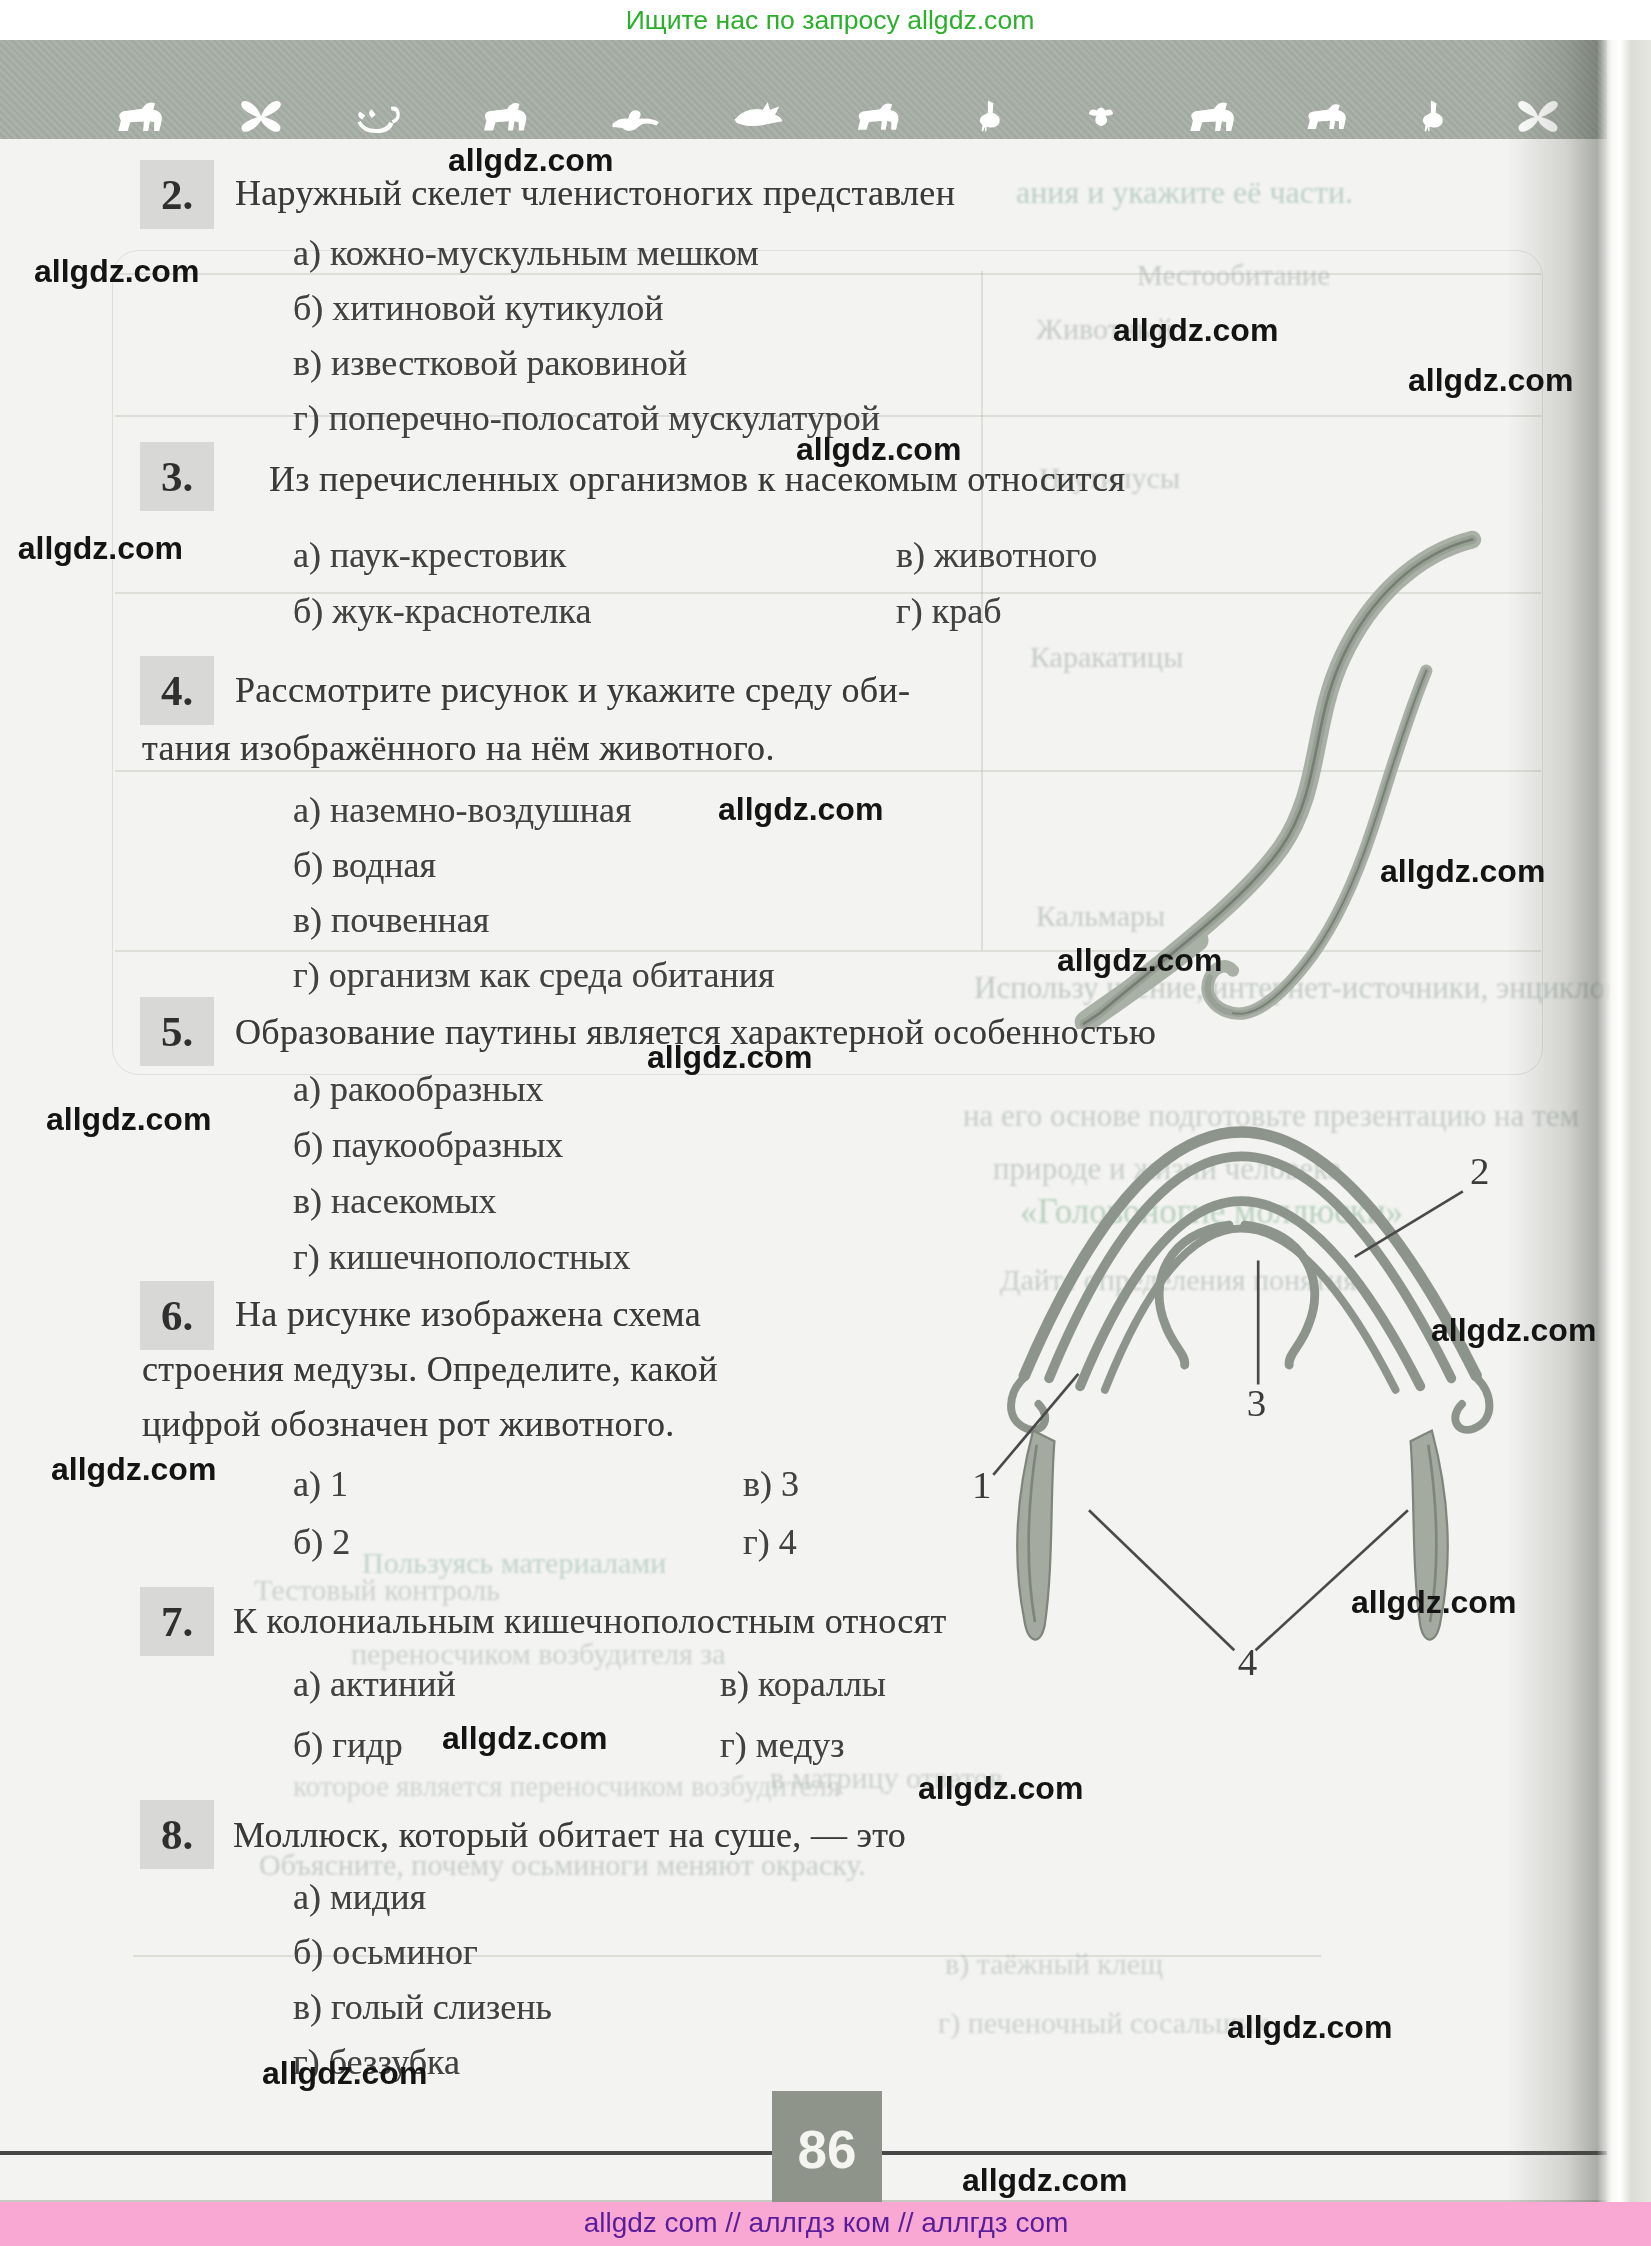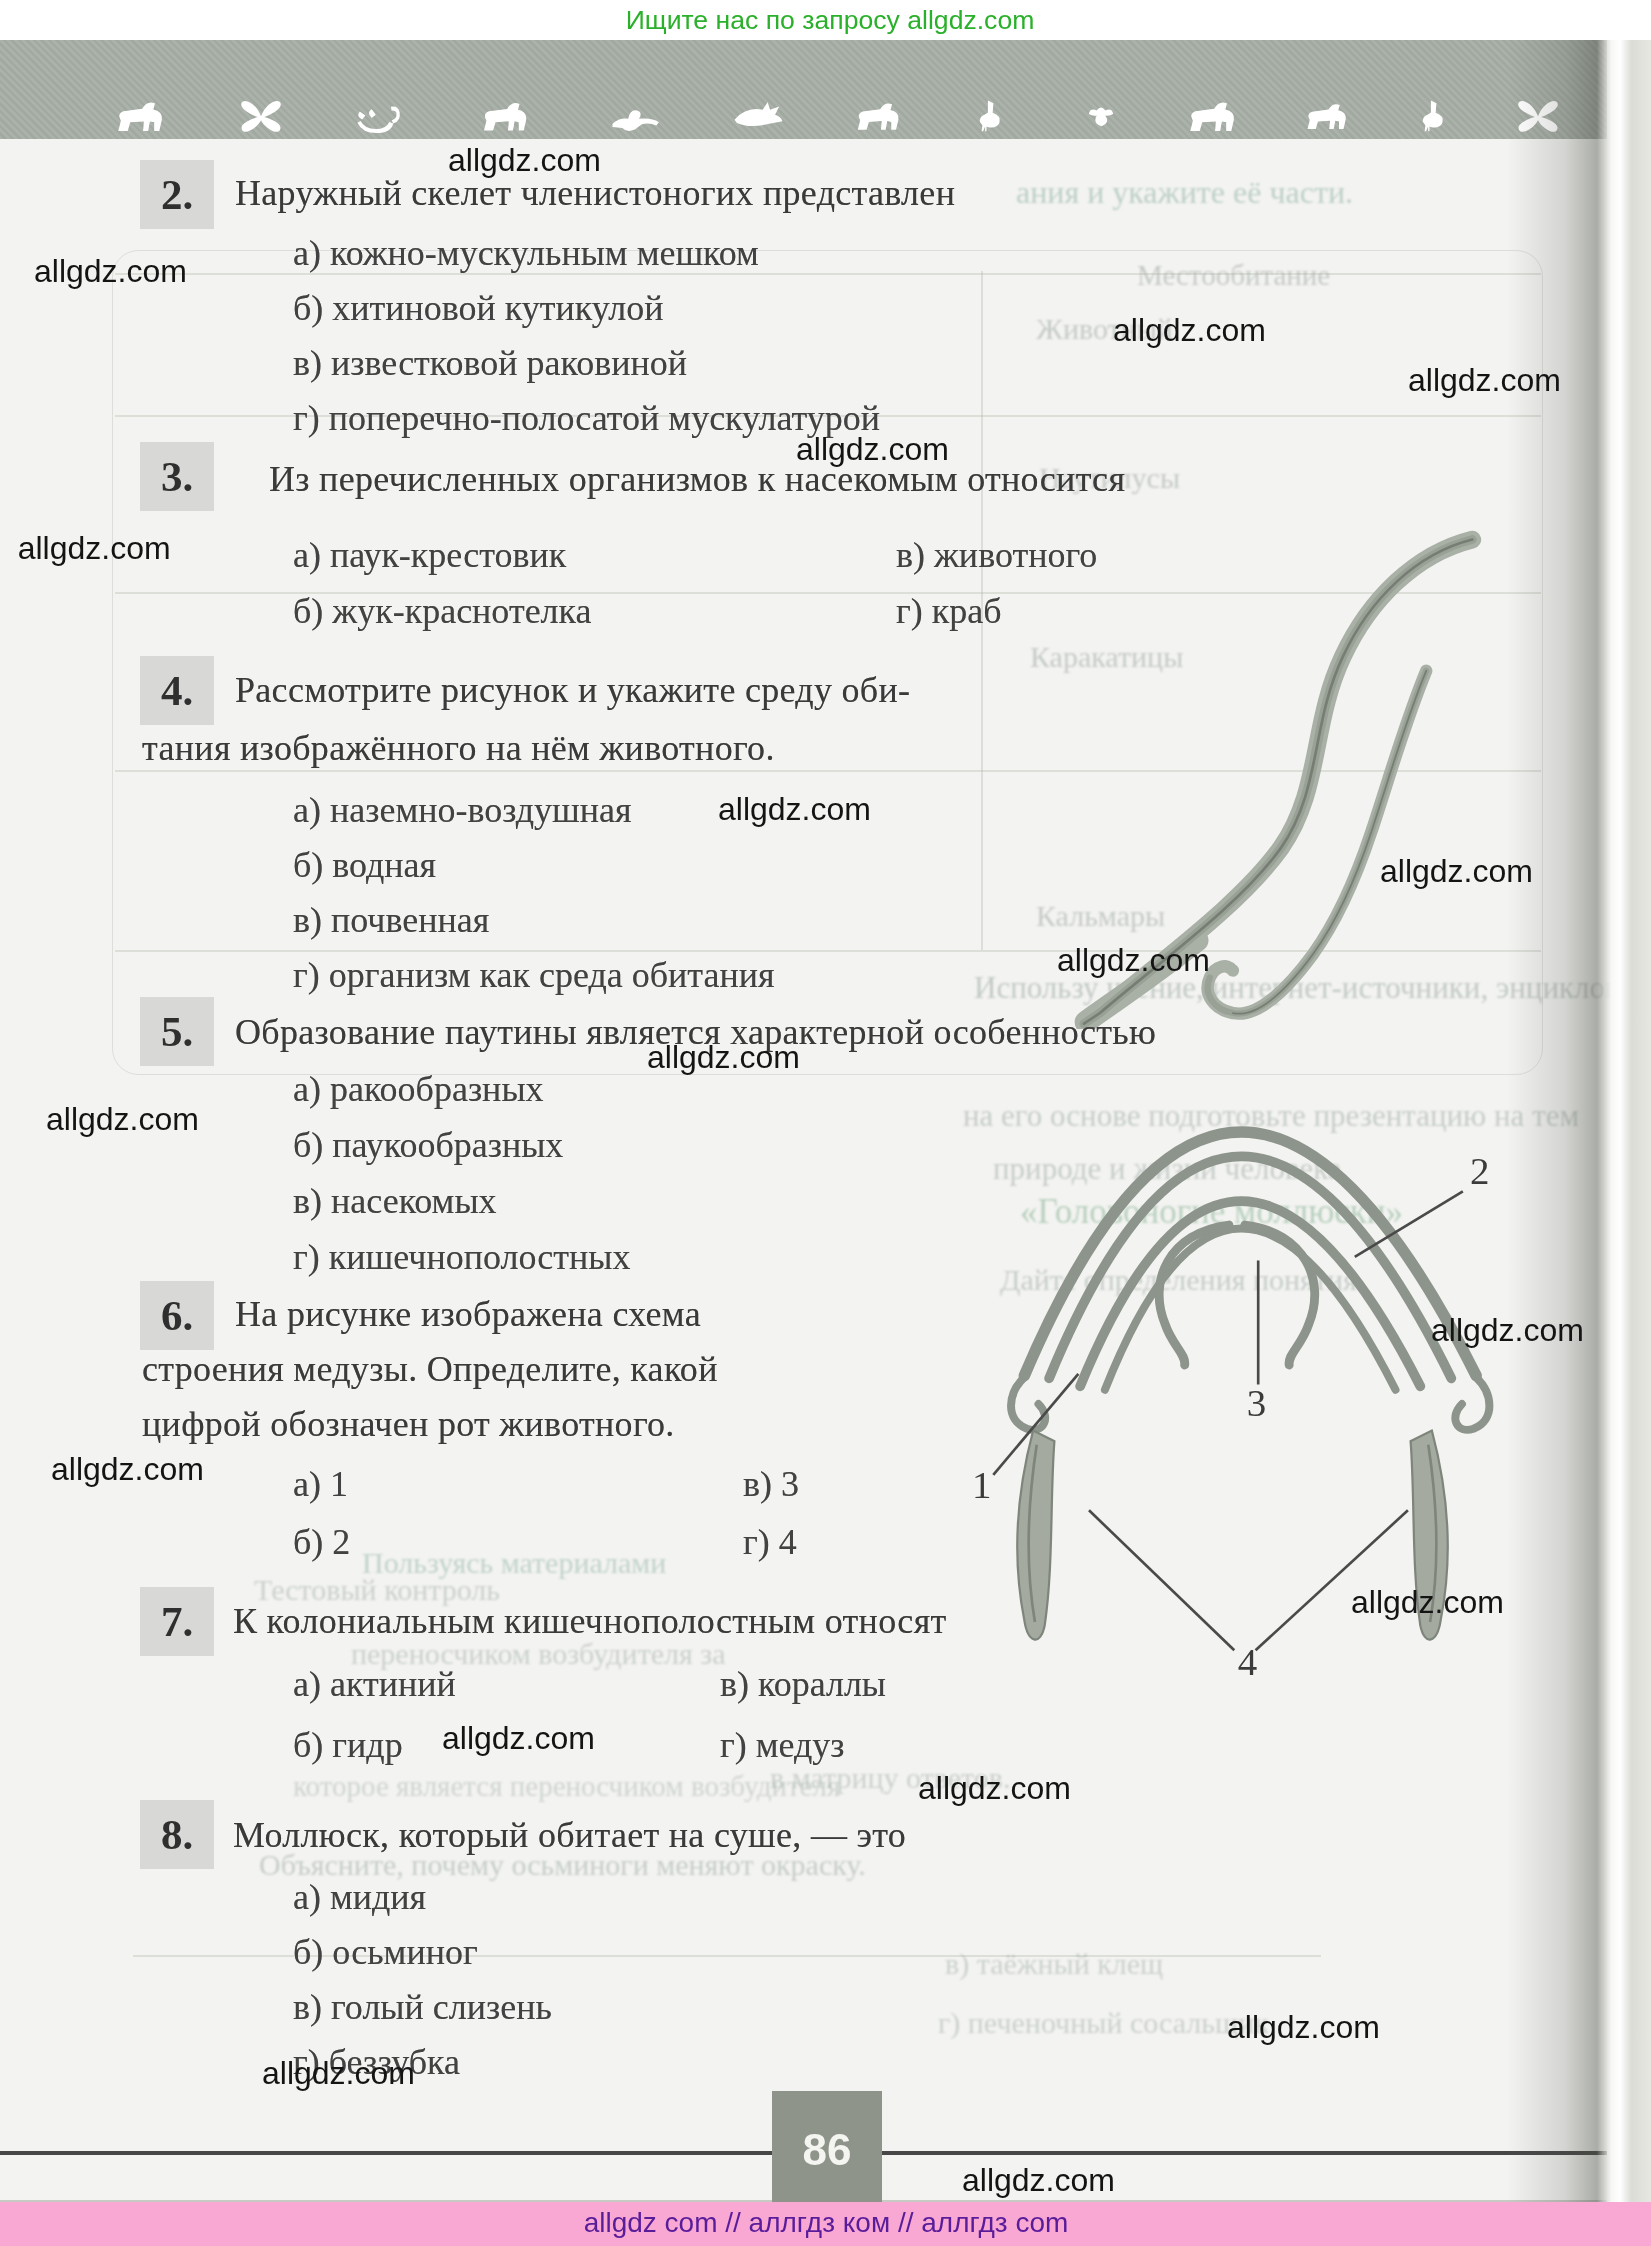--- a/index.html
+++ b/index.html
@@ -20,31 +20,31 @@
          background:linear-gradient(to right, rgba(70,75,65,0) 0%, rgba(70,75,65,.18) 40%,
            rgba(70,75,65,.42) 62%, #f7f7f5 72%, #ffffff 78%, #dadcd5 86%, #e6e8e1 100%);}
   .qbox{position:absolute;width:74px;height:69px;background:#d8d8d6;z-index:3;
         display:flex;align-items:center;justify-content:center;
         font-weight:700;font-size:43px;color:#2f2f2f;}
   .qtitle{position:absolute;z-index:3;font-weight:400;font-size:36px;color:#3a3a3a;
         letter-spacing:0.3px;white-space:nowrap;text-shadow:0 0 0.5px rgba(58,58,58,.55);}
   .qopt{position:absolute;z-index:3;font-size:36px;color:#424242;white-space:nowrap;
         text-shadow:0 0 0.5px rgba(66,66,66,.5);}
   .wm{position:absolute;z-index:8;font-family:"Liberation Sans","DejaVu Sans",sans-serif;
-        font-size:32px;color:#141414;white-space:nowrap;}
+        font-size:32px;color:#141414;white-space:nowrap;font-weight:bold;}
   .bleed{position:absolute;z-index:1;font-family:"Liberation Serif","DejaVu Serif",serif;
         white-space:nowrap;filter:blur(1.1px);}
   .rule{position:absolute;z-index:1;background:#aab1a6;opacity:.32;height:1.8px;}
   .vrule{position:absolute;z-index:1;background:#aab1a6;opacity:.3;width:1.8px;}
   .bigframe{position:absolute;left:112px;top:250px;width:1429px;height:823px;z-index:1;
         border:1.8px solid #c9cec5;border-radius:26.6px;opacity:.55;}
   .fig{position:absolute;z-index:2;}
   .pageno{position:absolute;left:772px;top:2091px;width:110px;height:117px;background:#8f948b;z-index:4;
         display:flex;align-items:center;justify-content:center;
-        font-family:"Liberation Sans","DejaVu Sans",sans-serif;font-weight:700;font-size:44px;color:#f4f4f0;}
+        font-family:"Liberation Sans","DejaVu Sans",sans-serif;font-weight:700;font-size:53px;color:#f4f4f0;}
   .pagenoline{position:absolute;left:0;top:2151px;width:1607px;height:4.4px;background:#474747;z-index:3;}
   .paperedge{position:absolute;left:0;top:2200px;width:1607px;height:2.7px;background:#c9c9c3;z-index:3;}
   .jelly text{font-family:"Liberation Serif","DejaVu Serif",serif;font-size:44px;fill:#3b3b3b;}
   .jarc{stroke:#8d948b;fill:none;stroke-linecap:round;}
   .jline{stroke:#4a4a4a;stroke-width:3;fill:none;}
   .worm-outer{stroke:#a9b0a6;fill:none;stroke-linecap:round;}
   .worm-mid{stroke:#99a096;fill:none;stroke-linecap:round;}
   .worm-core{stroke:#767d73;fill:none;stroke-linecap:round;}
 </style>
 </head>

